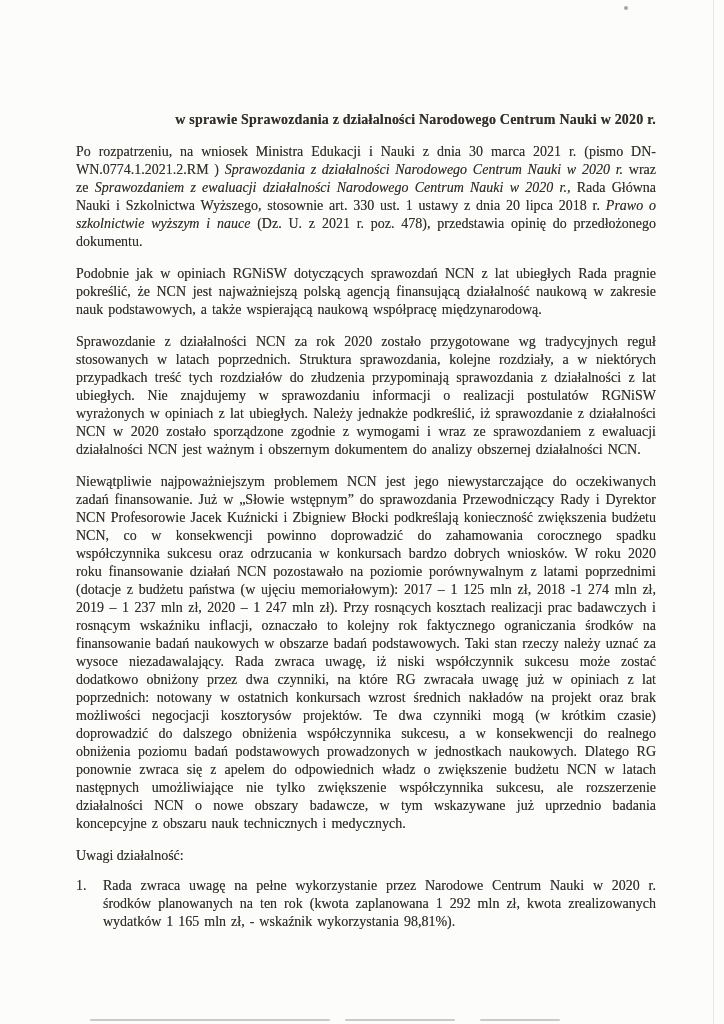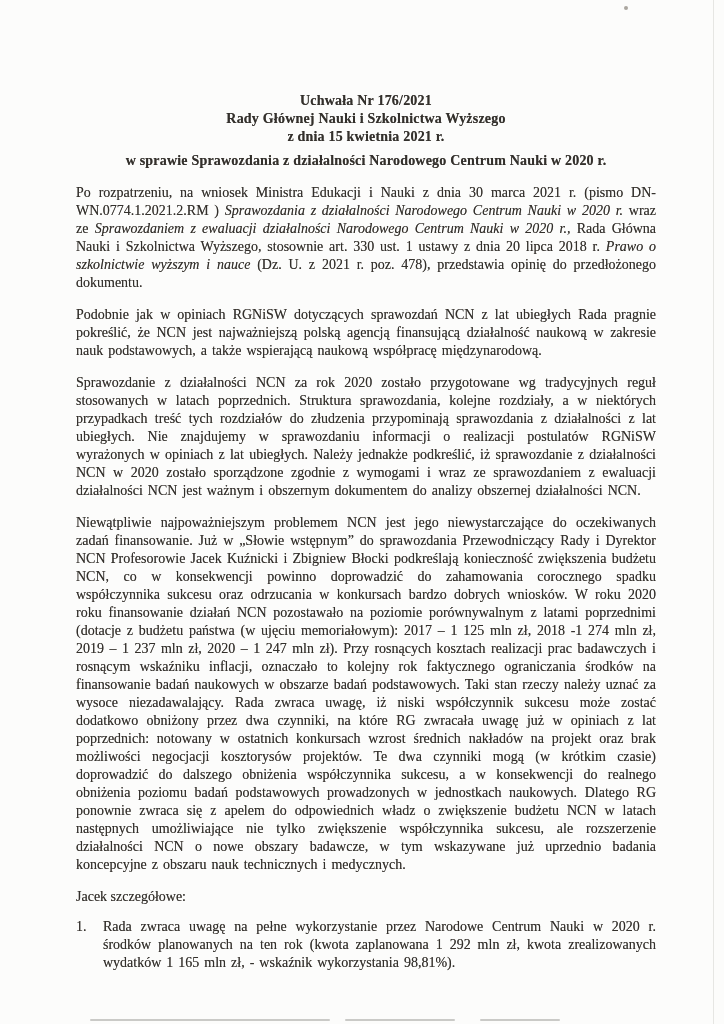--- a/index.html
+++ b/index.html
@@ -25,23 +25,23 @@
     line-height: 18px;
     text-shadow: 0 0 0.45px rgba(70, 64, 58, 0.65);
   }
   .title-block {
     text-align: center;
     font-weight: bold;
     letter-spacing: 0.2px;
   }
   .title-line { margin: 0; }
   .subject-line {
-    text-align: center;
+    text-align: right;
     font-weight: bold;
-    margin-top: 6px;
+    margin-top: 19px;
     letter-spacing: 0.2px;
   }
   .para {
     text-align: justify;
     margin-top: 14px;
     word-spacing: 1.5px;
   }
   .para:first-of-type { margin-top: 24px; }
   .para em { font-style: italic; }
   .remarks-heading {
@@ -92,37 +92,32 @@
   .bottom-mark.m2 { left: 345px; width: 110px; }
   .bottom-mark.m3 { left: 480px; width: 80px; }
 </style>
 </head>
 <body>
 
 <div class="page">
 
   <div class="content">
 
-    <div class="title-block">
-      <p class="title-line">Uchwała Nr 176/2021</p>
-      <p class="title-line">Rady Głównej Nauki i Szkolnictwa Wyższego</p>
-      <p class="title-line">z dnia 15 kwietnia 2021 r.</p>
-    </div>
 
     <div class="subject-line">w sprawie Sprawozdania z działalności Narodowego Centrum Nauki w 2020 r.</div>
 
     <div class="para"><span>Po rozpatrzeniu, na wniosek Ministra Edukacji i Nauki z dnia 30 marca 2021 r. (pismo DN-WN.0774.1.2021.2.RM ) </span><em>Sprawozdania z działalności Narodowego Centrum Nauki w 2020 r.</em><span> wraz ze </span><em>Sprawozdaniem z ewaluacji działalności Narodowego Centrum Nauki w 2020 r.,</em><span> Rada Główna Nauki i Szkolnictwa Wyższego, stosownie art. 330 ust. 1 ustawy z dnia 20 lipca 2018 r. </span><em>Prawo o szkolnictwie wyższym i nauce</em><span> (Dz. U. z 2021 r. poz. 478), przedstawia opinię do przedłożonego dokumentu.</span></div>
 
     <div class="para"><span>Podobnie jak w opiniach RGNiSW dotyczących sprawozdań NCN z lat ubiegłych Rada pragnie pokreślić, że NCN jest najważniejszą polską agencją finansującą działalność naukową w zakresie nauk podstawowych, a także wspierającą naukową współpracę międzynarodową.</span></div>
 
     <div class="para"><span>Sprawozdanie z działalności NCN za rok 2020 zostało przygotowane wg tradycyjnych reguł stosowanych w latach poprzednich. Struktura sprawozdania, kolejne rozdziały, a w niektórych przypadkach treść tych rozdziałów do złudzenia przypominają sprawozdania z działalności z lat ubiegłych. Nie znajdujemy w sprawozdaniu informacji o realizacji postulatów RGNiSW wyrażonych w opiniach z lat ubiegłych. Należy jednakże podkreślić, iż sprawozdanie z działalności NCN w 2020 zostało sporządzone zgodnie z wymogami i wraz ze sprawozdaniem z ewaluacji działalności NCN jest ważnym i obszernym dokumentem do analizy obszernej działalności NCN.</span></div>
 
     <div class="para"><span>Niewątpliwie najpoważniejszym problemem NCN jest jego niewystarczające do oczekiwanych zadań finansowanie. Już w „Słowie wstępnym” do sprawozdania Przewodniczący Rady i Dyrektor NCN Profesorowie Jacek Kuźnicki i Zbigniew Błocki podkreślają konieczność zwiększenia budżetu NCN, co w konsekwencji powinno doprowadzić do zahamowania corocznego spadku współczynnika sukcesu oraz odrzucania w konkursach bardzo dobrych wniosków. W roku 2020 roku finansowanie działań NCN pozostawało na poziomie porównywalnym z latami poprzednimi (dotacje z budżetu państwa (w ujęciu memoriałowym): 2017 – 1 125 mln zł, 2018 -1 274 mln zł, 2019 – 1 237 mln zł, 2020 – 1 247 mln zł). Przy rosnących kosztach realizacji prac badawczych i rosnącym wskaźniku inflacji, oznaczało to kolejny rok faktycznego ograniczania środków na finansowanie badań naukowych w obszarze badań podstawowych. Taki stan rzeczy należy uznać za wysoce niezadawalający. Rada zwraca uwagę, iż niski współczynnik sukcesu może zostać dodatkowo obniżony przez dwa czynniki, na które RG zwracała uwagę już w opiniach z lat poprzednich: notowany w ostatnich konkursach wzrost średnich nakładów na projekt oraz brak możliwości negocjacji kosztorysów projektów. Te dwa czynniki mogą (w krótkim czasie) doprowadzić do dalszego obniżenia współczynnika sukcesu, a w konsekwencji do realnego obniżenia poziomu badań podstawowych prowadzonych w jednostkach naukowych. Dlatego RG ponownie zwraca się z apelem do odpowiednich władz o zwiększenie budżetu NCN w latach następnych umożliwiające nie tylko zwiększenie współczynnika sukcesu, ale rozszerzenie działalności NCN o nowe obszary badawcze, w tym wskazywane już uprzednio badania koncepcyjne z obszaru nauk technicznych i medycznych.</span></div>
 
-    <div class="remarks-heading">Jacek szczegółowe:</div>
+    <div class="remarks-heading">Uwagi działalność:</div>
 
     <div class="remark-item">
       <span class="remark-number">1.</span>
       <span class="remark-text">Rada zwraca uwagę na pełne wykorzystanie przez Narodowe Centrum Nauki w 2020 r. środków planowanych na ten rok (kwota zaplanowana 1 292 mln zł, kwota zrealizowanych wydatków 1 165 mln zł, - wskaźnik wykorzystania 98,81%).</span>
     </div>
 
   </div>
 
   <div class="edge-line-right"></div>
   <div class="speck"></div>

